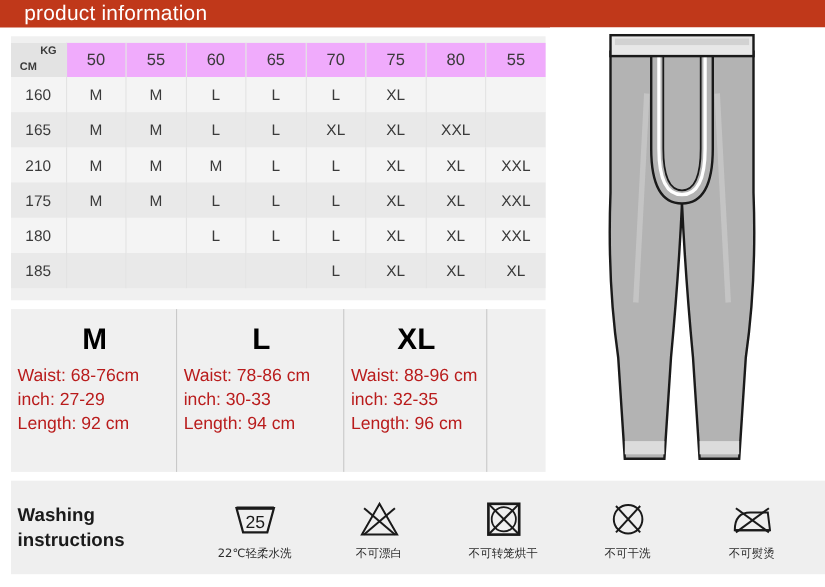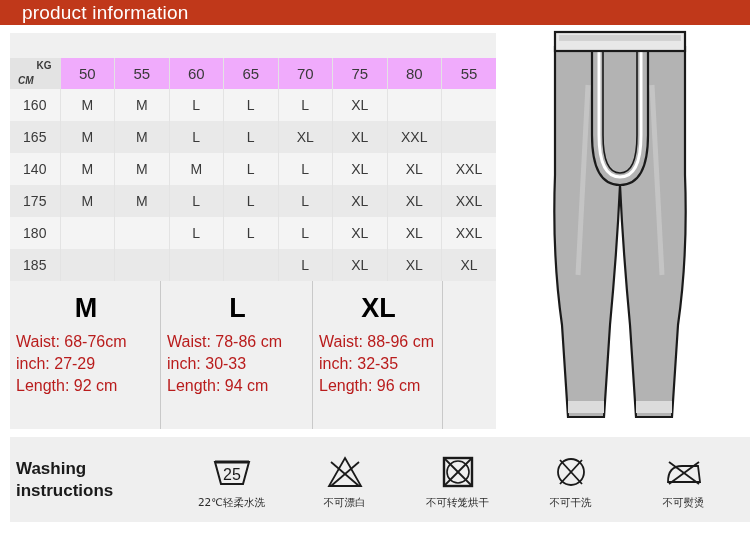--- a/index.html
+++ b/index.html
@@ -38,21 +38,20 @@
     position: absolute;
     left: 10px; top: 33px;
     width: 486px; height: 240px;
     background: #f0f0f0;
     padding: 6px 0 6px 0;
   }
   table.size-table {
     border-collapse: collapse;
     width: 486px;
     table-layout: fixed;
-    margin-top: 19px;
   }
   table.size-table td, table.size-table th {
     border-right: 1px solid #e3e3e3;
     text-align: center;
     font-size: 14px;
     color: #3a3a3a;
     height: 32px;
     font-weight: normal;
     font-family: "Liberation Sans", "DejaVu Sans", sans-serif;
     padding: 0;
@@ -76,21 +75,20 @@
     position: absolute;
     right: 8px; top: 2px;
     font-size: 10px; color: #3a3a3a;
     font-weight: bold;
   }
   .corner-cm {
     position: absolute;
     left: 8px; bottom: 3px;
     font-size: 10px; color: #3a3a3a;
     font-weight: bold;
-    font-style: italic;
   }
   .col-first { width: 50px; }
 
   
   .meas-panel {
     position: absolute;
     left: 10px; top: 281px;
     width: 486px; height: 148px;
     background: #f0f0f0;
     display: flex;
@@ -209,21 +207,21 @@
           <td>M</td>
           <td>M</td>
           <td>L</td>
           <td>L</td>
           <td>XL</td>
           <td>XL</td>
           <td>XXL</td>
           <td></td>
         </tr>
         <tr class="band-light">
-          <td class="col-first">140</td>
+          <td class="col-first">210</td>
           <td>M</td>
           <td>M</td>
           <td>M</td>
           <td>L</td>
           <td>L</td>
           <td>XL</td>
           <td>XL</td>
           <td>XXL</td>
         </tr>
         <tr class="band-dark">

